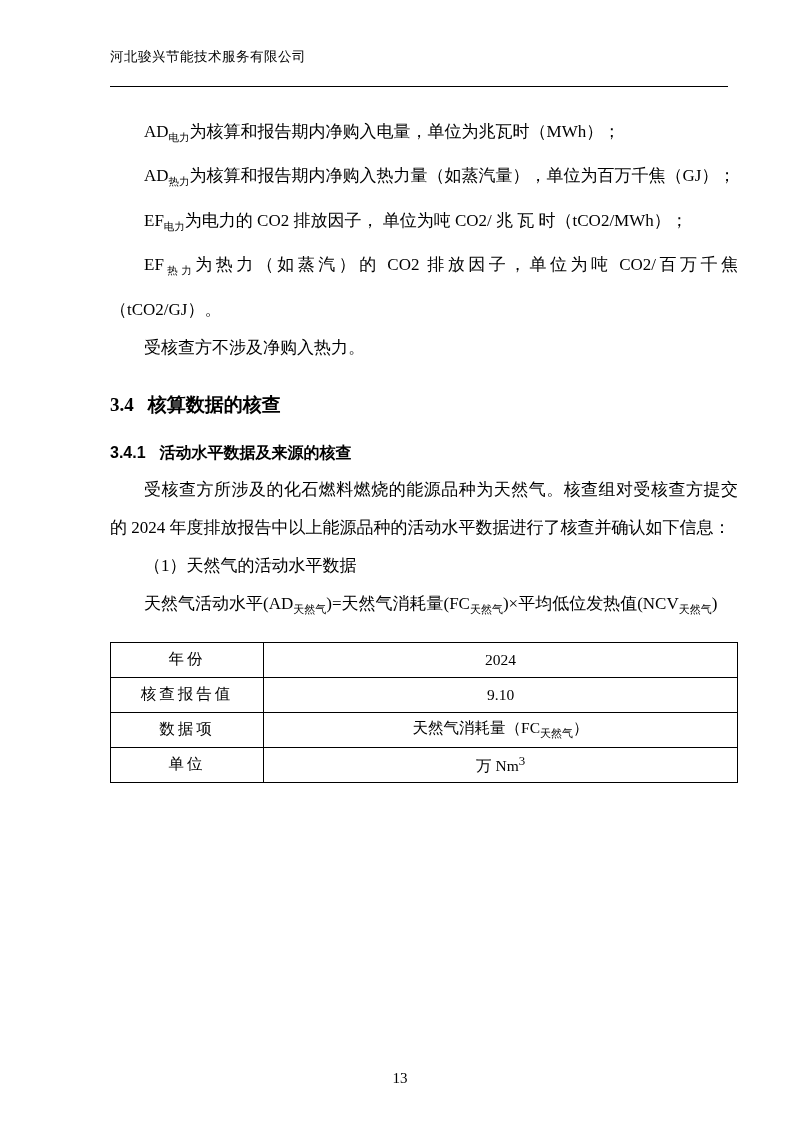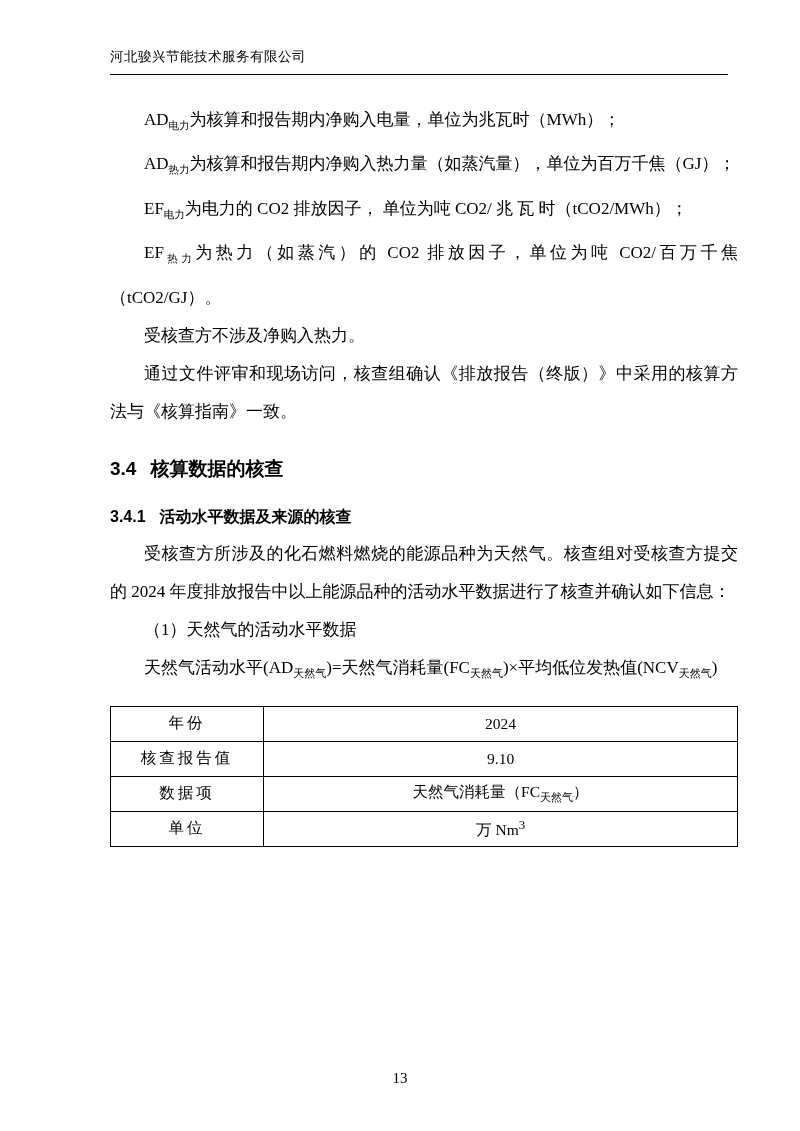--- a/index.html
+++ b/index.html
@@ -17,21 +17,21 @@
   .page {
     width: 800px;
     height: 1131px;
     box-sizing: border-box;
     padding: 48px 62px 40px 62px;
     position: relative;
   }
   .header {
     margin-left: 48px;
     margin-right: 10px;
-    padding-bottom: 4px;
+    padding-bottom: 16px;
     border-bottom: 1px solid #000000;
     font-size: 13.5px;
     letter-spacing: 0.5px;
     color: #000000;
     height: 22px;
   }
   .body-area {
     margin-top: 26px;
     margin-left: 48px;
   }
@@ -60,21 +60,21 @@
     line-height: 32px;
     font-family: "Liberation Sans", sans-serif;
   }
   h3.h-sub {
     font-size: 16px;
     font-weight: bold;
     margin: 16px 0 2px 0;
     line-height: 32px;
     font-family: "Liberation Sans", sans-serif;
   }
-  .h-sec .num { margin-right: 14px; }
+  .h-sec .num { margin-right: 14px; font-family: Liberation Serif, serif; }
   .h-sub .num { margin-right: 14px; }
   p.plain-sub {
     font-size: 17px;
     line-height: 36px;
     margin: 4px 0 0 0;
   }
   table.data {
     border-collapse: collapse;
     width: 100%;
     margin-top: 14px;
@@ -124,21 +124,20 @@
     <p class="para indent2">
       <span class="lat">EF</span><sub class="sm">电力</sub><span>为电力的 CO2 排放因子， 单位为吨 CO2/ 兆 瓦 时（tCO2/MWh）；</span>
     </p>
 
     <p class="para indent2">
       <span class="lat">EF</span><sub class="sm">热力</sub><span>为热力（如蒸汽）的 CO2 排放因子，单位为吨 CO2/百万千焦（tCO2/GJ）。</span>
     </p>
 
     <p class="para indent2">受核查方不涉及净购入热力。</p>
 
-    <p class="para indent2">通过文件评审和现场访问，核查组确认《排放报告（终版）》中采用的核算方法与《核算指南》一致。</p>
 
     <h2 class="h-sec">
       <span class="num">3.4</span><span>核算数据的核查</span>
     </h2>
 
     <h3 class="h-sub">
       <span class="num">3.4.1</span><span>活动水平数据及来源的核查</span>
     </h3>
 
 

